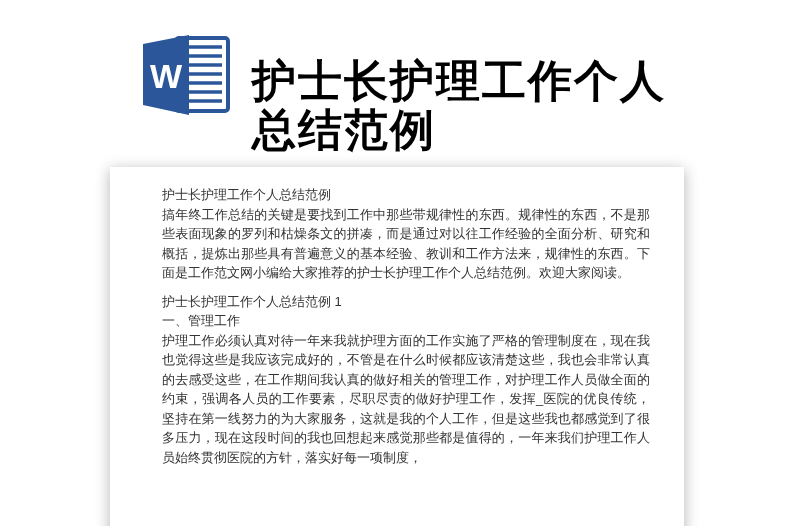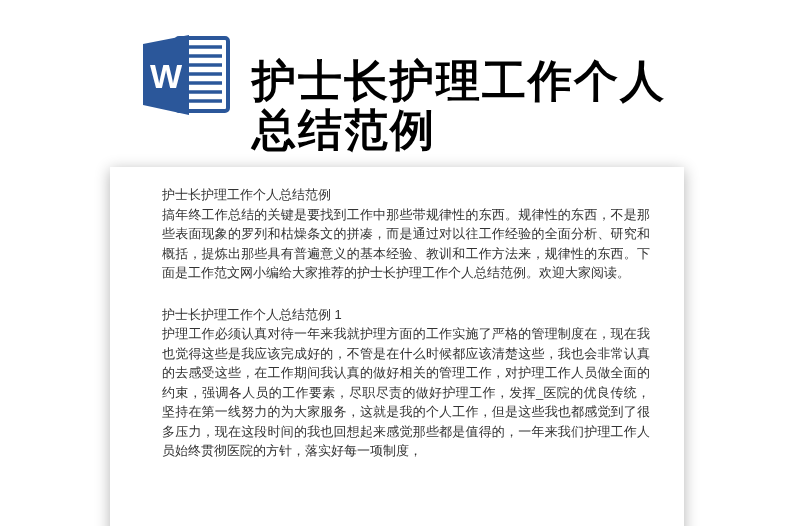--- a/index.html
+++ b/index.html
@@ -22,21 +22,21 @@
     background:#ffffff;
     box-shadow:0 3px 14px rgba(0,0,0,0.30);
     box-sizing:border-box;
     padding:18px 34px 40px 52px;
   }
   .doc-body{
     font-size:13px;line-height:19.5px;color:#333333;
     text-align:justify;word-break:break-all;
   }
   .doc-body p{margin:0;}
-  .doc-body p.gap{margin-top:22px;}
+  .doc-body p.gap{margin-top:9px;}
 </style>
 </head>
 <body>
 
 <div class="header">
   <div class="word-icon">
     <svg width="92" height="86" viewBox="0 0 92 86" xmlns="http://www.w3.org/2000/svg">
 
       <rect x="36" y="6" width="52" height="73" rx="3" fill="#ffffff" stroke="#2B579A" stroke-width="4"></rect>
 
@@ -55,15 +55,16 @@
     </svg>
   </div>
   <h1 class="page-title">护士长护理工作个人总结范例</h1>
 </div>
 
 <div class="doc-card">
   <div class="doc-body">
       <p class="">护士长护理工作个人总结范例</p>
       <p class="">搞年终工作总结的关键是要找到工作中那些带规律性的东西。规律性的东西，不是那些表面现象的罗列和枯燥条文的拼凑，而是通过对以往工作经验的全面分析、研究和概括，提炼出那些具有普遍意义的基本经验、教训和工作方法来，规律性的东西。下面是工作范文网小编给大家推荐的护士长护理工作个人总结范例。欢迎大家阅读。</p>
       <p class="gap">护士长护理工作个人总结范例 1</p>
+      <p class="">一、管理工作</p>
       <p class="">护理工作必须认真对待一年来我就护理方面的工作实施了严格的管理制度在，现在我也觉得这些是我应该完成好的，不管是在什么时候都应该清楚这些，我也会非常认真的去感受这些，在工作期间我认真的做好相关的管理工作，对护理工作人员做全面的约束，强调各人员的工作要素，尽职尽责的做好护理工作，发挥_医院的优良传统，坚持在第一线努力的为大家服务，这就是我的个人工作，但是这些我也都感觉到了很多压力，现在这段时间的我也回想起来感觉那些都是值得的，一年来我们护理工作人员始终贯彻医院的方针，落实好每一项制度，</p>
     </div>
 </div>
 
 </body></html>

